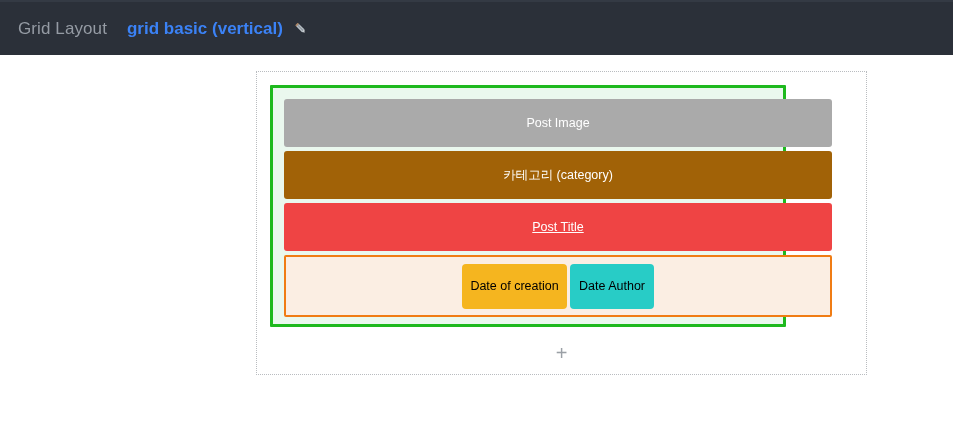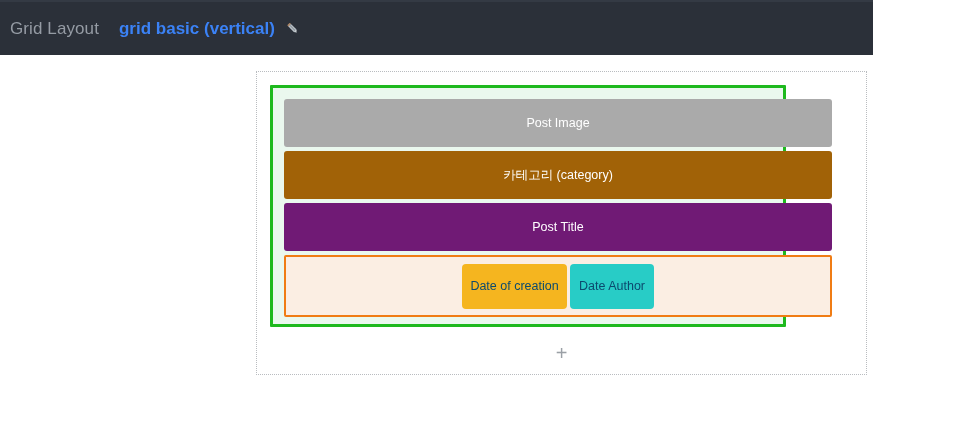--- a/index.html
+++ b/index.html
@@ -13,27 +13,27 @@
   body {
     font-family: "Liberation Sans", "DejaVu Sans", sans-serif;
     background: #ffffff;
     position: relative;
   }
 
   
   .app-header {
     position: absolute;
     left: 0; top: 0;
-    width: 873px;
+    width: 953px;
     height: 55px;
     background: #2b3039;
     border-top: 2px solid #343a44;
     display: flex;
     align-items: center;
-    padding-left: 10px;
+    padding-left: 18px;
   }
   .header-breadcrumb {
     color: #959ba4;
     font-size: 17px;
     font-weight: 400;
     letter-spacing: 0.1px;
     white-space: nowrap;
   }
   .header-title {
     color: #3b82f6;
@@ -126,21 +126,22 @@
     background: #aaaaaa;
   }
   .cell-category {
     top: 63px;
     height: 48px;
     background: #a16207;
   }
   .cell-post-title {
     top: 115px;
     height: 48px;
-    background: #701a75;
+    background: #ef4444;
+    text-decoration: underline;
   }
 
   .cell-meta-group {
     position: absolute;
     left: 11px;
     top: 167px;
     width: 548px;
     height: 62px;
     border: 2px solid #f07c14;
     background: #fbeee3;
@@ -148,21 +149,21 @@
     display: flex;
     align-items: center;
     justify-content: center;
     gap: 3px;
   }
 
   .chip {
     display: flex;
     align-items: center;
     justify-content: center;
-    color: #0c4a6e;
+    color: #000000;
     font-size: 12.5px;
     height: 45px;
     border-radius: 4px;
     white-space: nowrap;
   }
   .chip-date {
     width: 105px;
     background: #f5b51f;
   }
   .chip-author {

